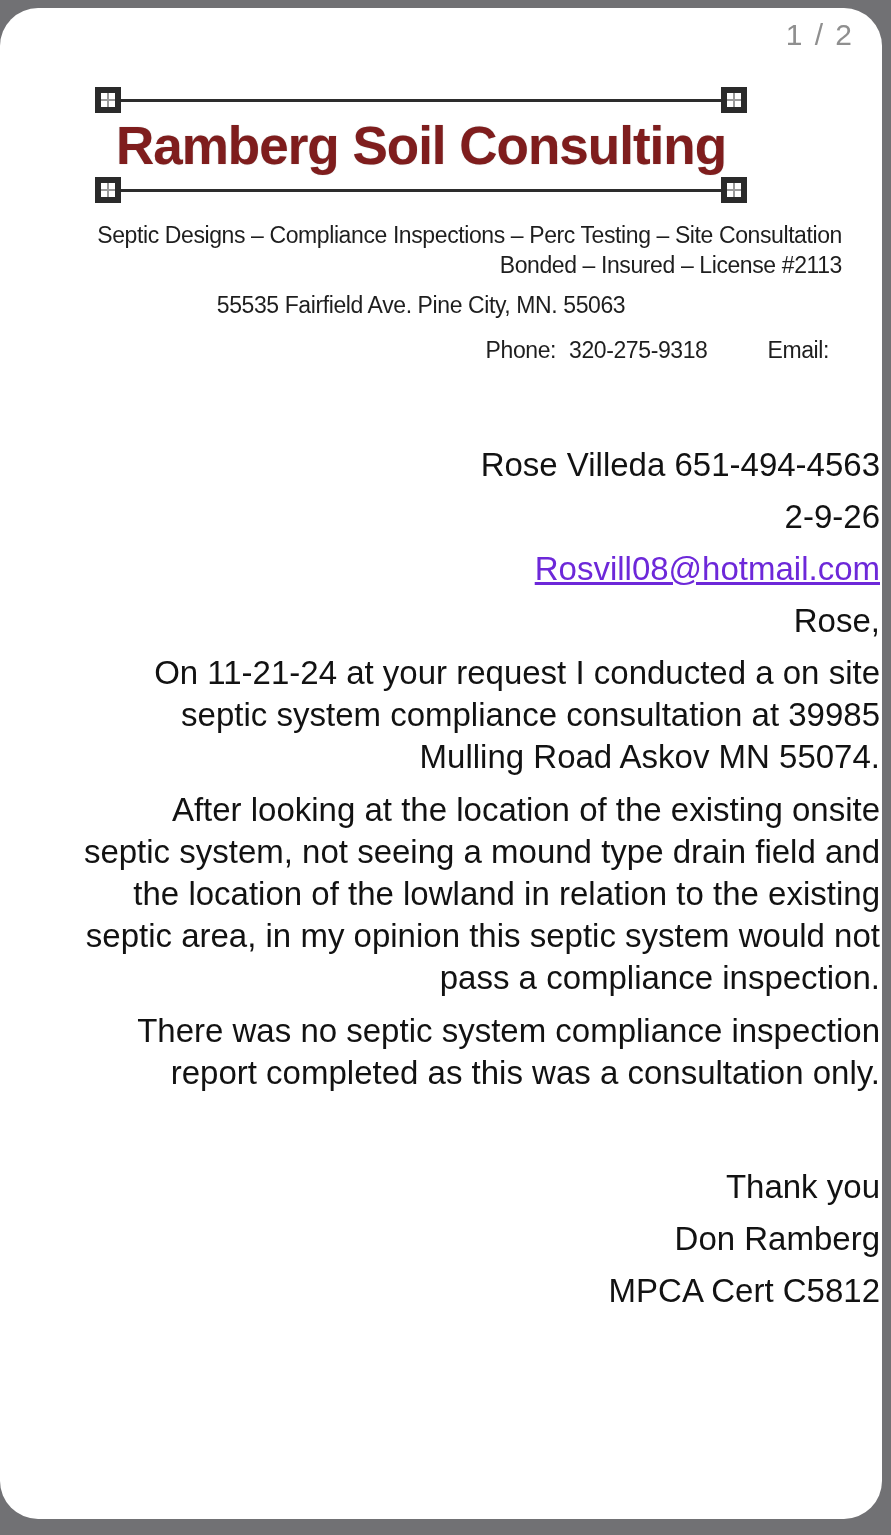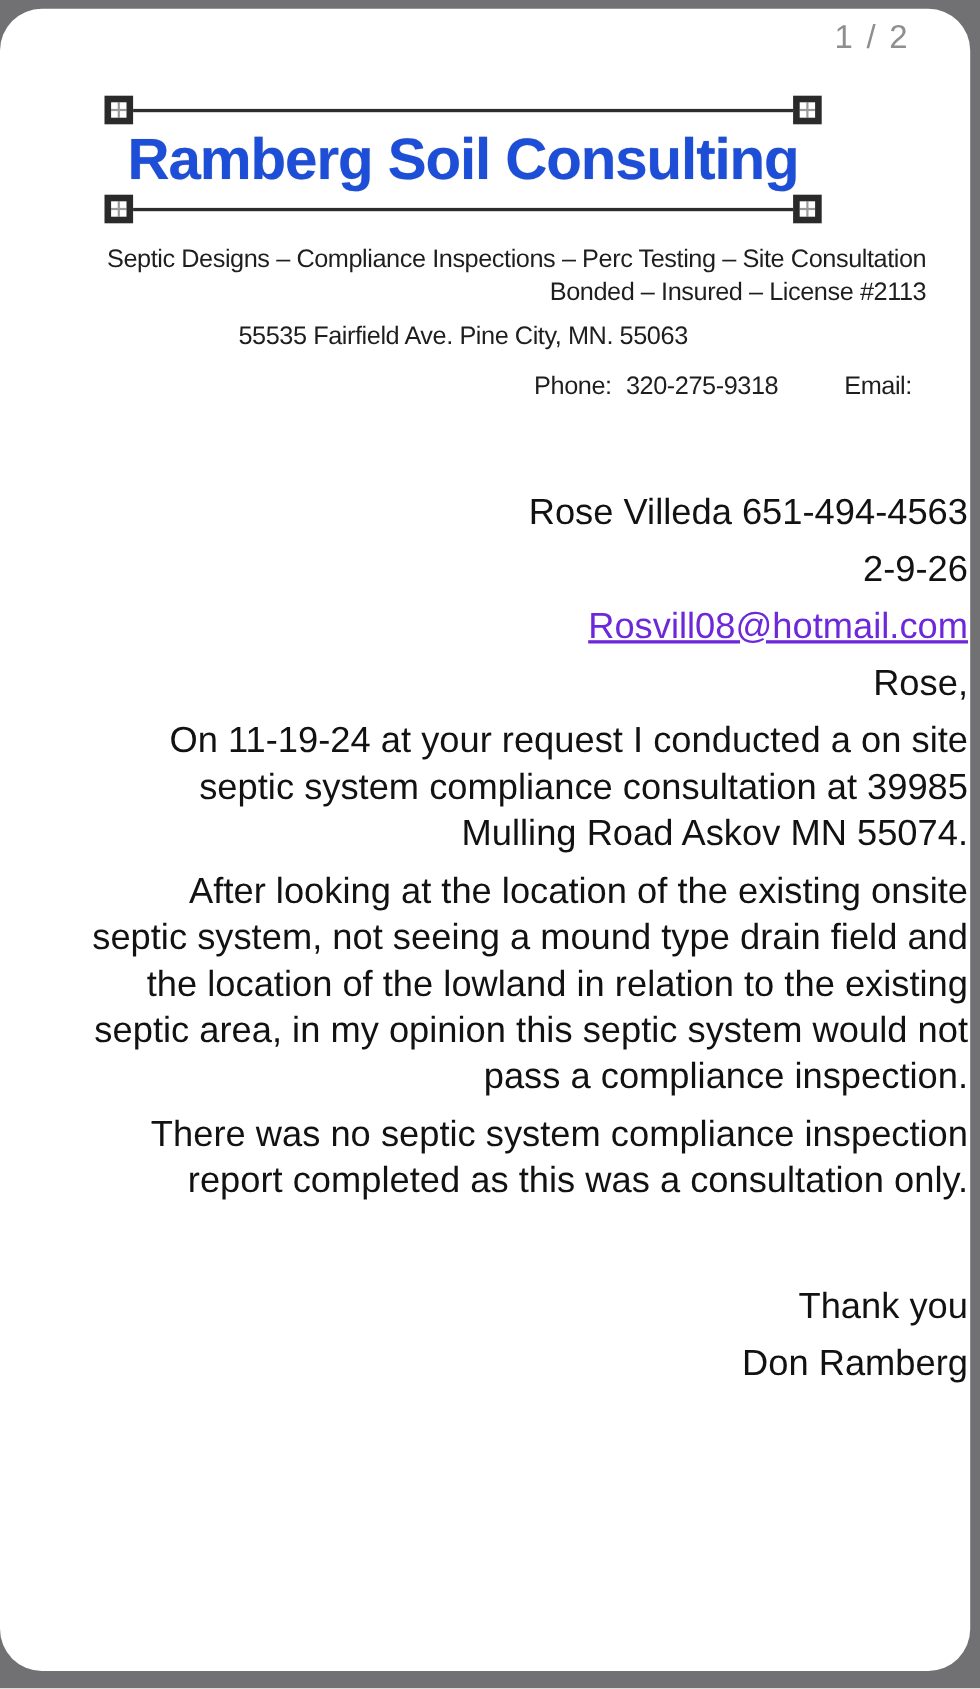--- a/index.html
+++ b/index.html
@@ -22,21 +22,21 @@
     top: 8px;
     right: 9px;
     bottom: 16px;
     background: #ffffff;
     border-radius: 38px;
     overflow: hidden;
   }
   .page-indicator {
     position: absolute;
     top: 10px;
-    right: 55px;
+    right: 28px;
     font-size: 30px;
     letter-spacing: 2px;
     color: #8f8f8f;
   }
   
   .letterhead {
     margin-left: 95px;
     width: 652px;
     padding-top: 79px;
     color: #1d1d1d;
@@ -66,21 +66,21 @@
     background-repeat: no-repeat;
   }
   .company-name {
     text-align: center;
     font-size: 53px;
     font-weight: bold;
     letter-spacing: -1px;
     line-height: 62px;
     margin-top: 2px;
     margin-bottom: 0px;
-    color: #1d4ed8;
+    color: #7f1d1d;
     text-shadow: 0 0 1px rgba(0,0,0,0.35);
   }
   .lh-center {
     width: 842px;
     text-align: center;
     color: #1e1e1e;
   }
   .tagline {
     margin-top: 17px;
     font-size: 23px;
@@ -162,31 +162,32 @@
     </div>
 
     <div class="letter-body">
       <div class="line-block">Rose Villeda 651-494-4563</div>
       <div class="date-line">2-9-26</div>
       <div class="line-block">
         <span class="email-link">Rosvill08@hotmail.com</span>
       </div>
       <div class="line-block">Rose,</div>
 
-      <div class="para">On 11-19-24 at your request I conducted a on site
+      <div class="para">On 11-21-24 at your request I conducted a on site
 septic system compliance consultation at 39985
 Mulling Road Askov MN 55074.</div>
       <div class="para">After looking at the location of the existing onsite
 septic system, not seeing a mound type drain field and
 the location of the lowland in relation to the existing
 septic area, in my opinion this septic system would not
 pass a compliance inspection.</div>
       <div class="para">There was no septic system compliance inspection
 report completed as this was a consultation only.</div>
 
       <div class="sig-spacer"></div>
 
       <div class="line-block">Thank you</div>
       <div class="line-block">Don Ramberg</div>
+      <div class="line-block">MPCA Cert C5812</div>
     </div>
 
   </div>
 </div>
 
 </body></html>

